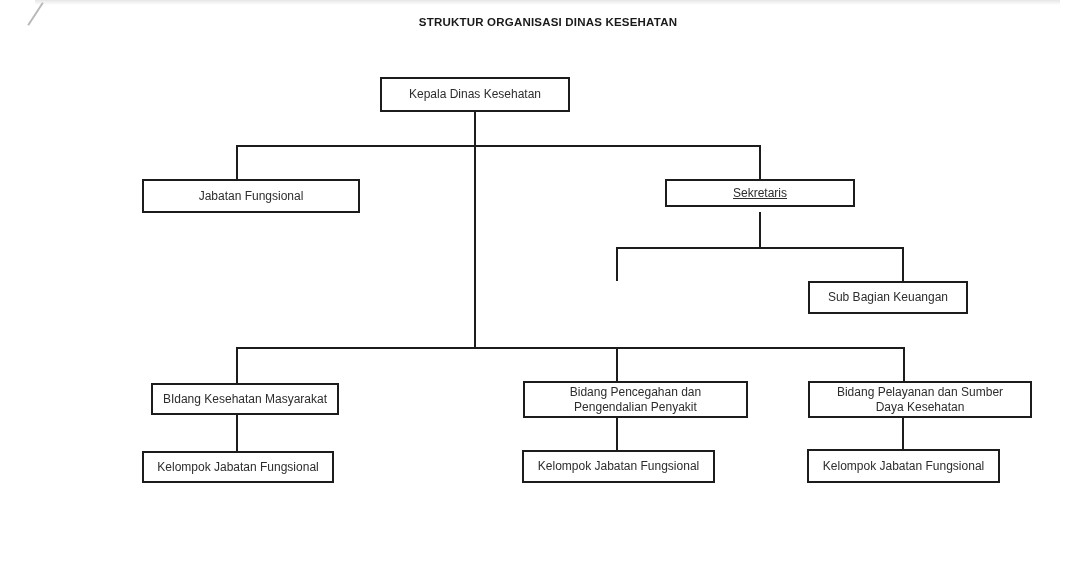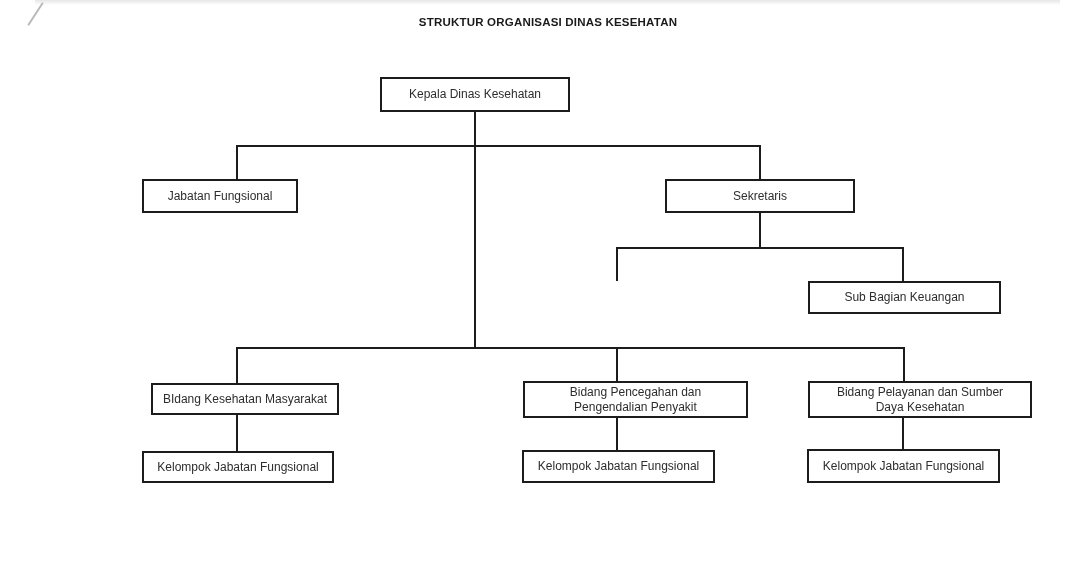--- a/index.html
+++ b/index.html
@@ -67,26 +67,26 @@
   <div class="line" style="left:236px; top:347px; width:2px; height:36px;"></div>
   <div class="line" style="left:616px; top:347px; width:2px; height:34px;"></div>
   <div class="line" style="left:903px; top:347px; width:2px; height:34px;"></div>
 
   <div class="line" style="left:236px; top:415px; width:2px; height:36px;"></div>
   <div class="line" style="left:616px; top:418px; width:2px; height:32px;"></div>
   <div class="line" style="left:902px; top:418px; width:2px; height:31px;"></div>
 
   <div class="node" style="left:380px; top:77px; width:190px; height:35px;">Kepala Dinas Kesehatan</div>
 
-  <div class="node" style="left:142px; top:179px; width:156px; height:34px;">Jabatan Fungsional</div>
+  <div class="node" style="left:142px; top:179px; width:218px; height:34px;">Jabatan Fungsional</div>
 
-  <div class="node" style="left:665px; top:179px; width:190px; height:34px;">Sekretaris</div>
+  <div class="node" style="left:665px; top:179px; width:190px; height:28px;text-decoration:underline;">Sekretaris</div>
 
 
-  <div class="node" style="left:808px; top:281px; width:193px; height:33px;">Sub Bagian Keuangan</div>
+  <div class="node" style="left:808px; top:281px; width:160px; height:33px;">Sub Bagian Keuangan</div>
 
   <div class="node" style="left:151px; top:383px; width:188px; height:32px;">BIdang Kesehatan Masyarakat</div>
 
   <div class="node" style="left:523px; top:381px; width:225px; height:37px;">Bidang Pencegahan dan
 Pengendalian Penyakit</div>
 
   <div class="node" style="left:808px; top:381px; width:224px; height:37px;">Bidang Pelayanan dan Sumber
 Daya Kesehatan</div>
 
   <div class="node" style="left:142px; top:451px; width:192px; height:32px;">Kelompok Jabatan Fungsional</div>

